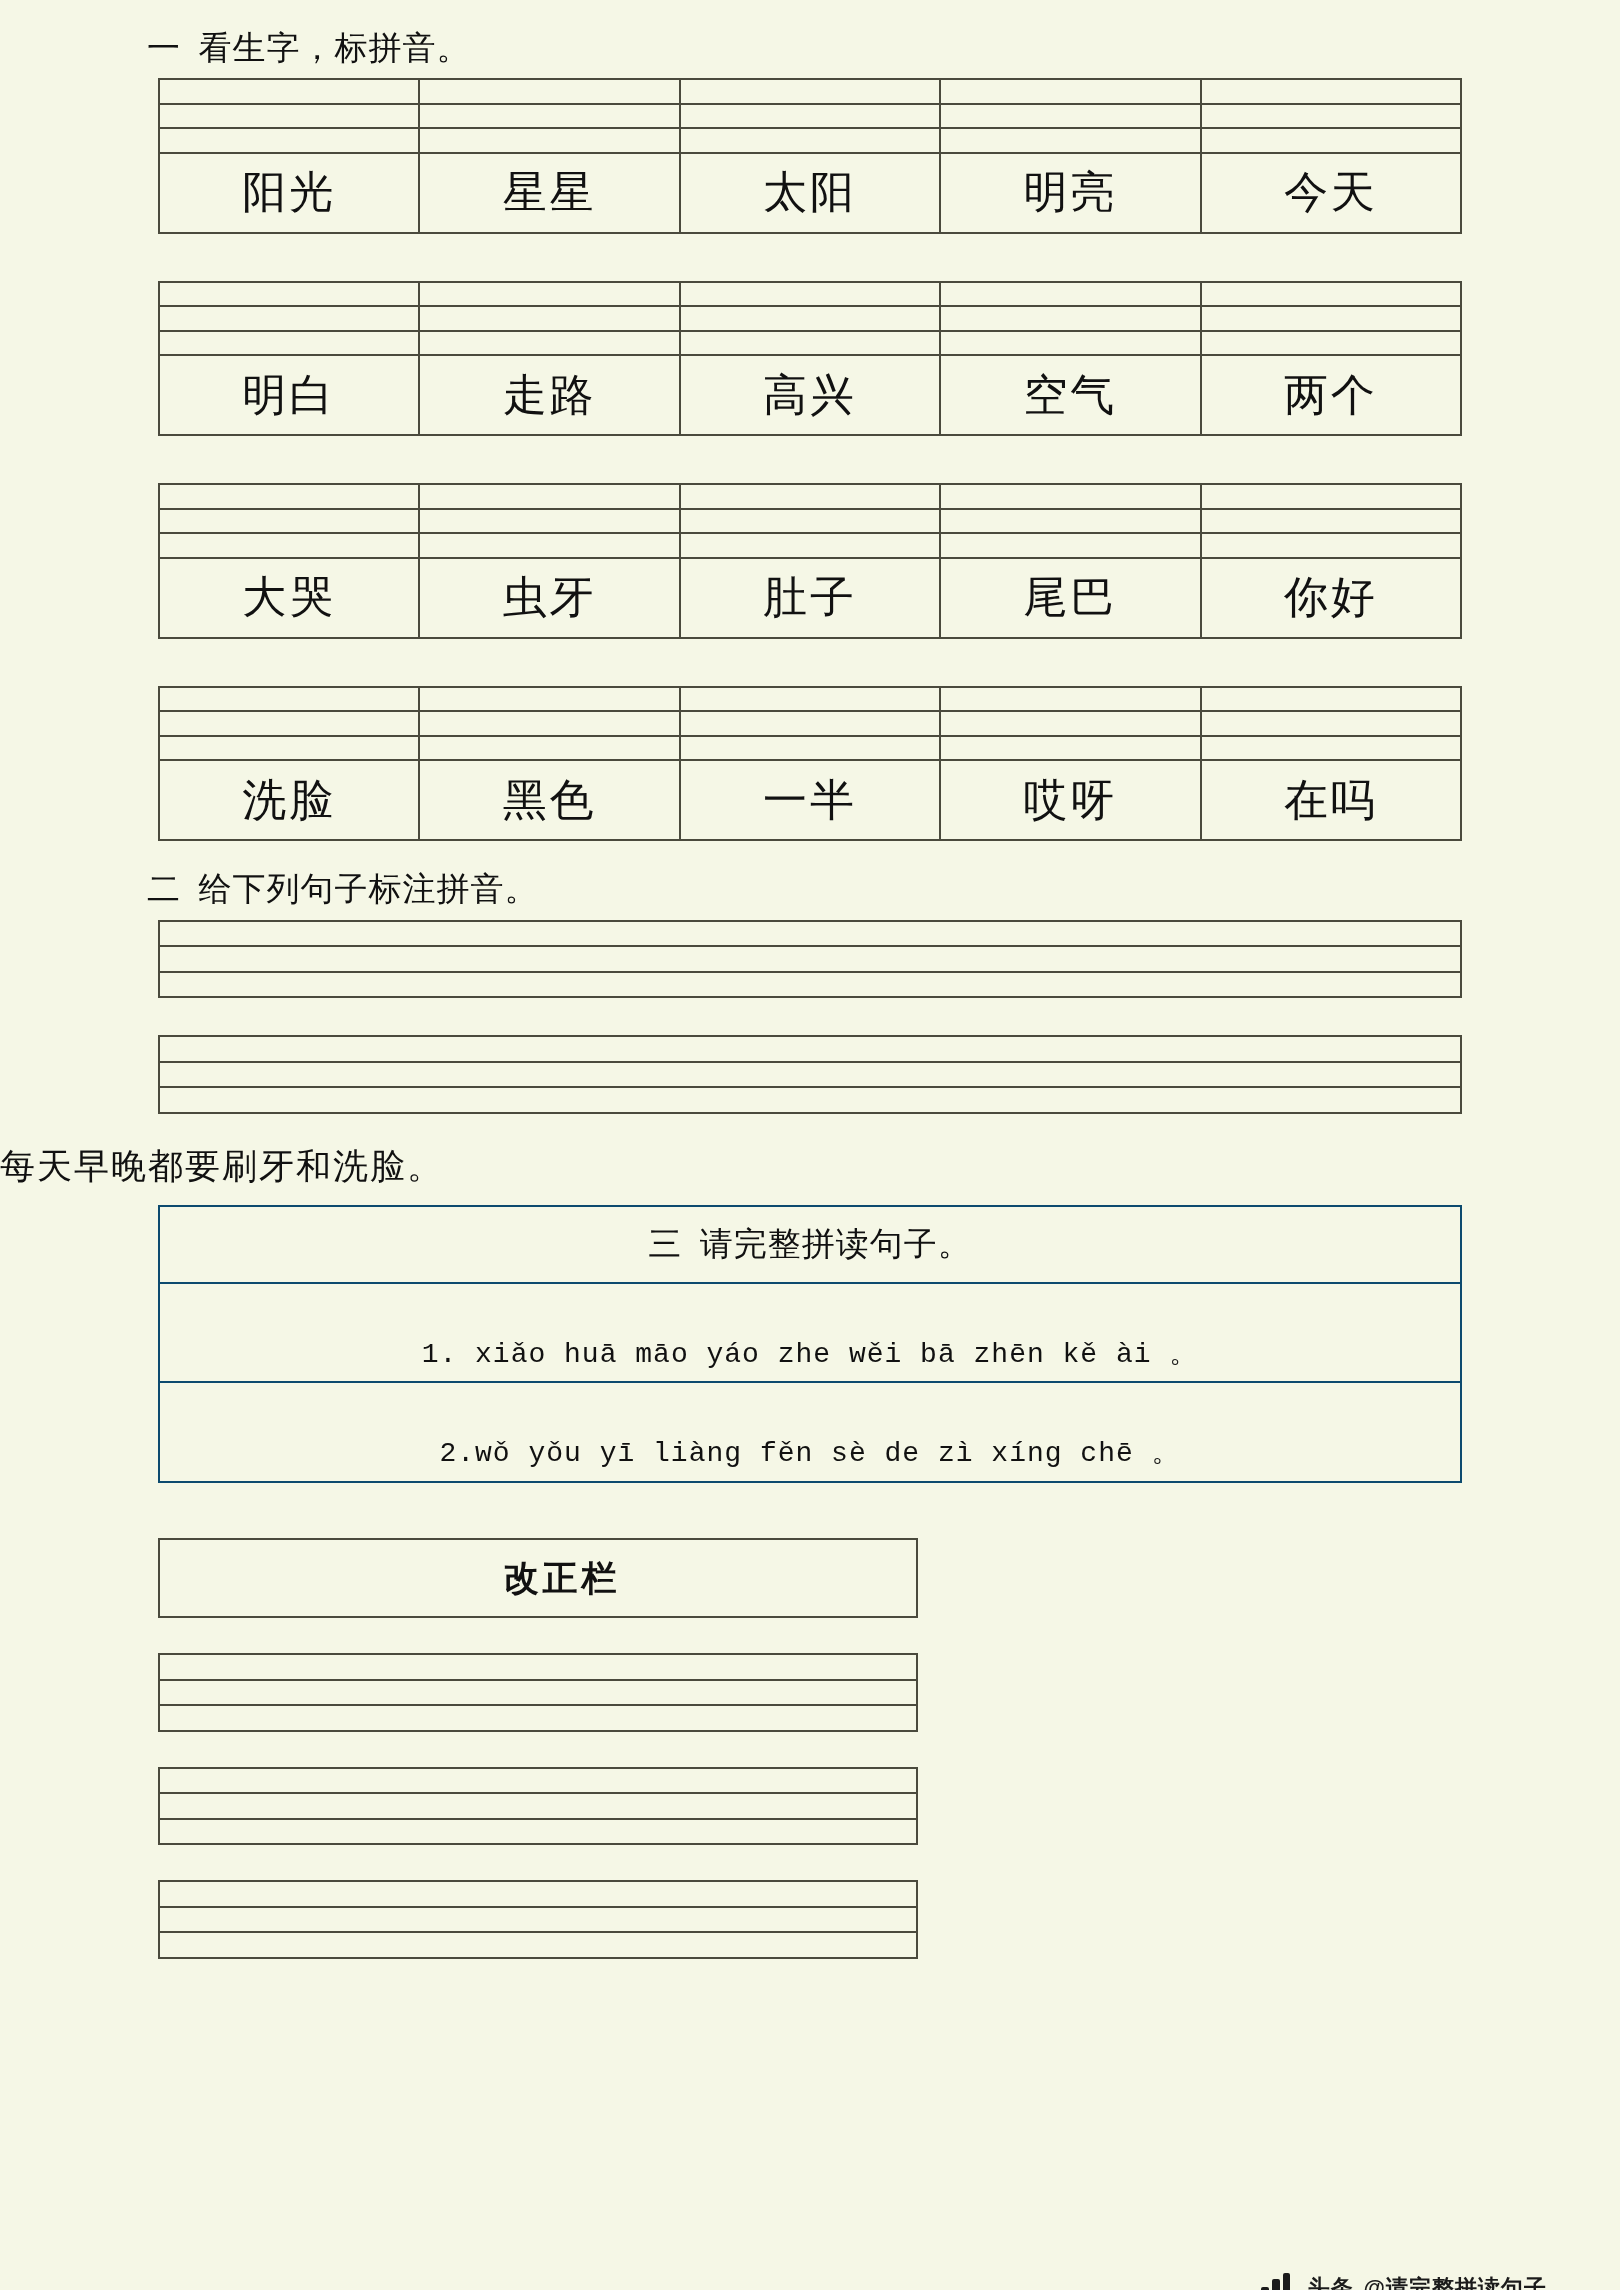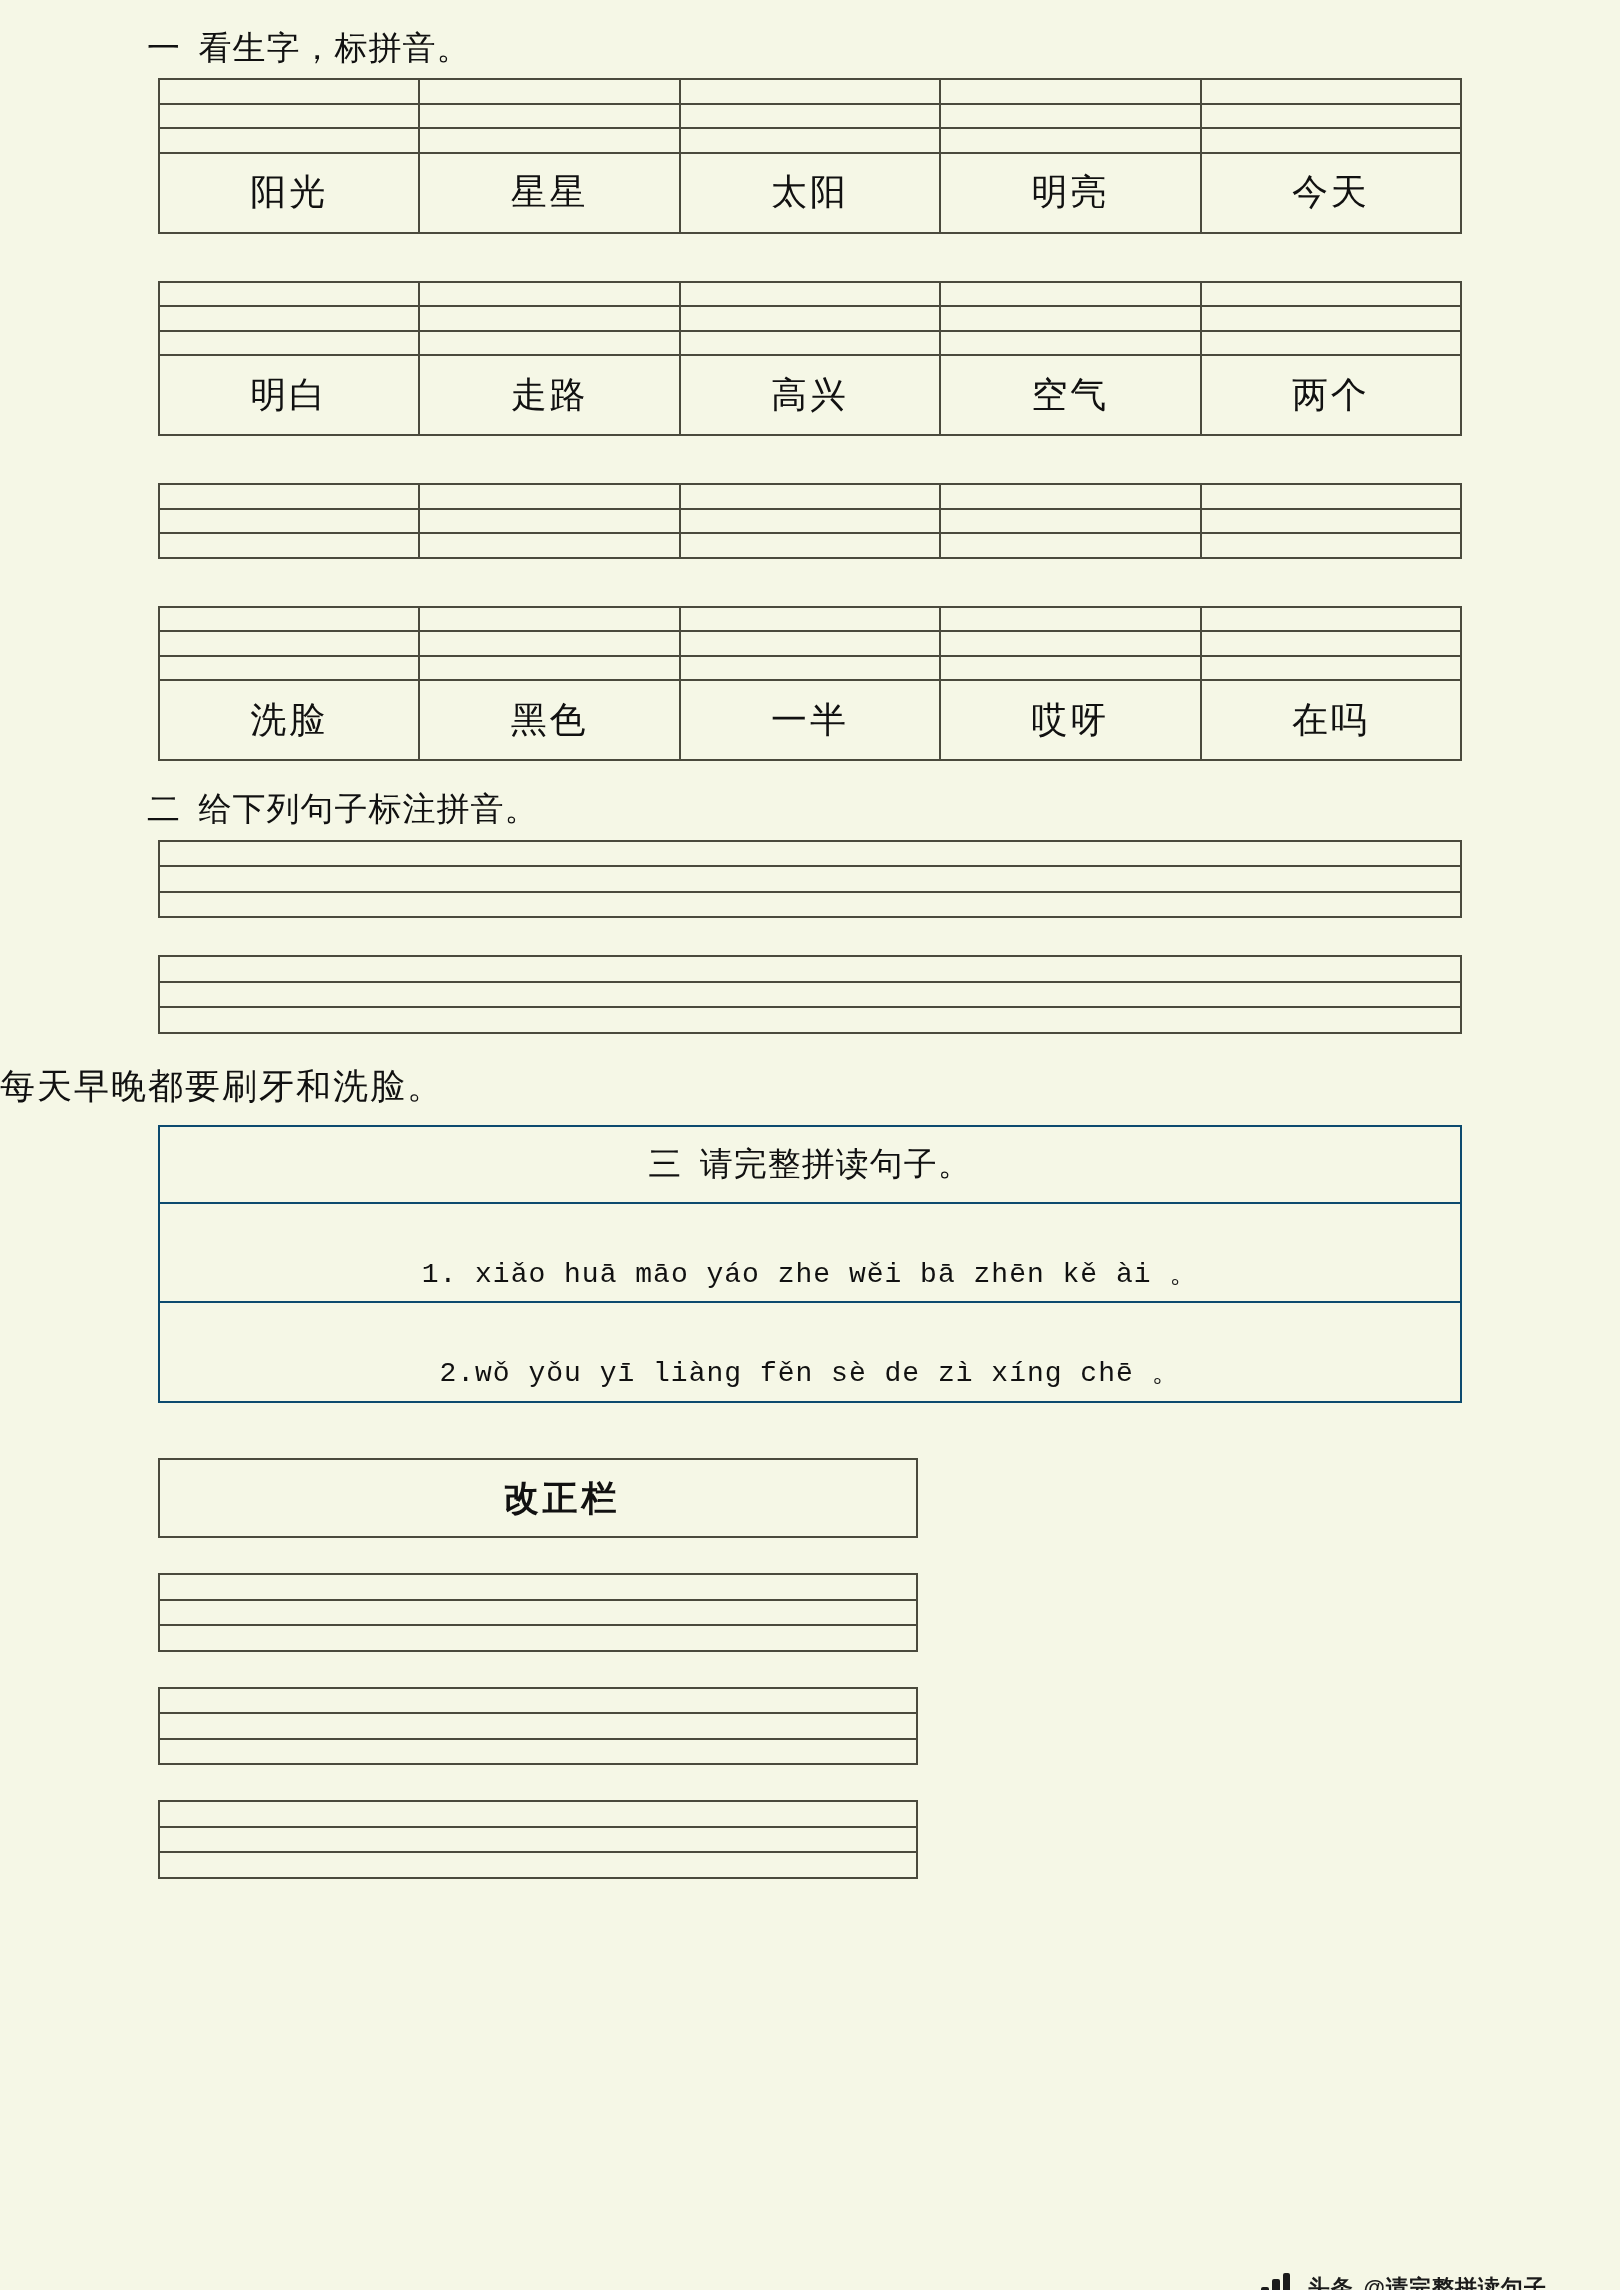--- a/index.html
+++ b/index.html
@@ -62,21 +62,21 @@
   }
   .wtable td {
     border: 2px solid #4a4a3d;
     padding: 0;
   }
   .wtable tr.thin td { height: 22.5px; }
   .wtable tr.word td {
     height: 78px;
     text-align: center;
     vertical-align: middle;
-    font-size: 36px;
+    font-size: 44px;
     letter-spacing: 2.9px;
   }
   .block-gap { height: 47px; }
 
   
   .line-block {
     width: 1304px;
     margin: 0 auto;
     border-collapse: collapse;
     table-layout: fixed;
@@ -301,20 +301,27 @@
           <td></td>
           <td></td>
     </tr>
     <tr class="thin">
       <td></td>
           <td></td>
           <td></td>
           <td></td>
           <td></td>
     </tr>
+    <tr class="word">
+      <td>大哭</td>
+      <td>虫牙</td>
+      <td>肚子</td>
+      <td>尾巴</td>
+      <td>你好</td>
+    </tr>
   </tbody>
     </table>
 
   <div class="block-gap"></div>
 
   <table class="wtable">
     <tbody>
         <tr class="thin">
       <td></td>
           <td></td>

